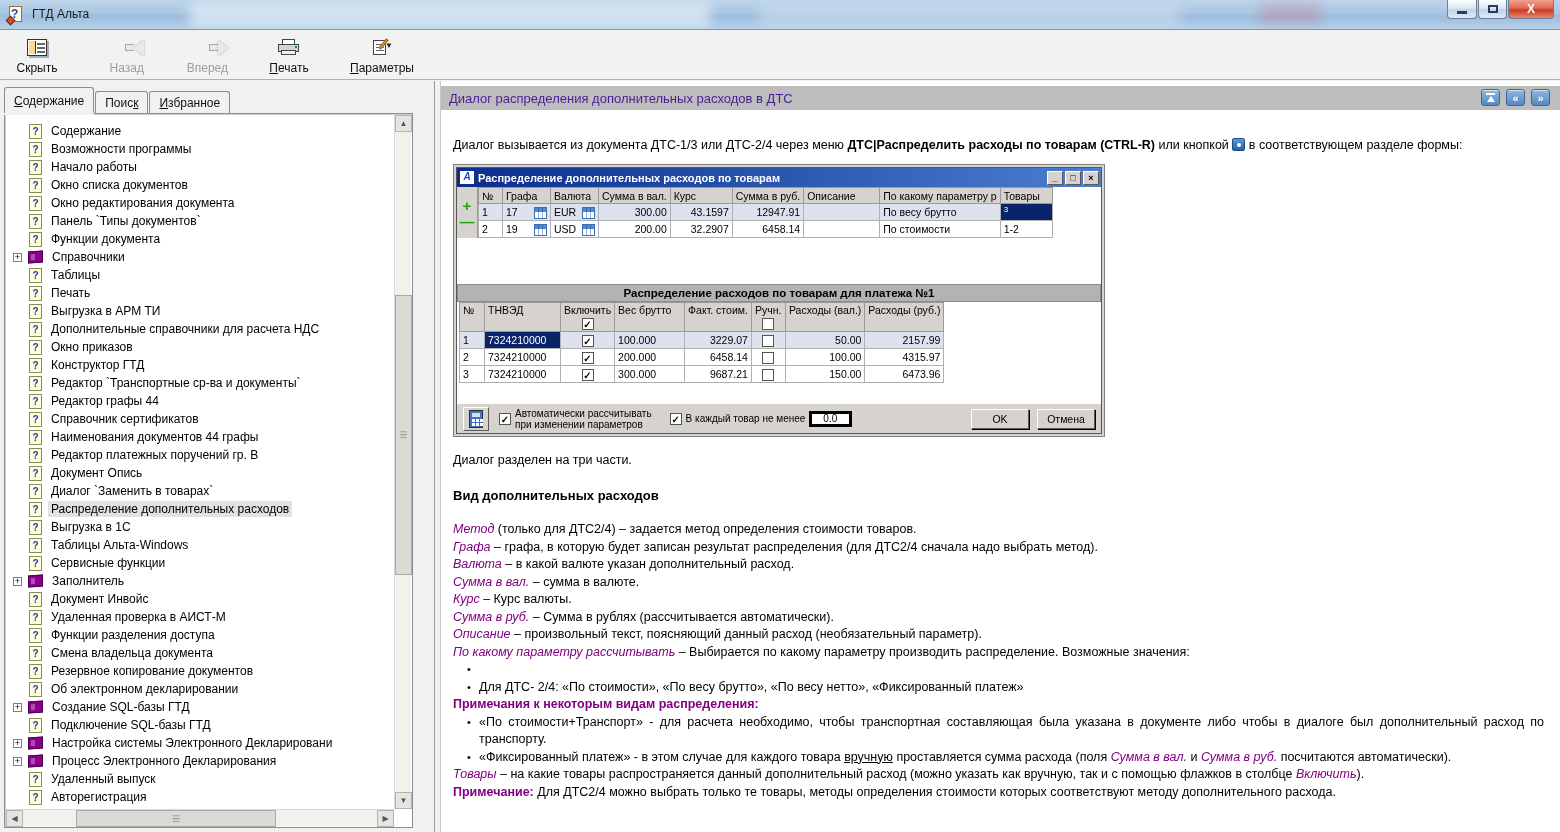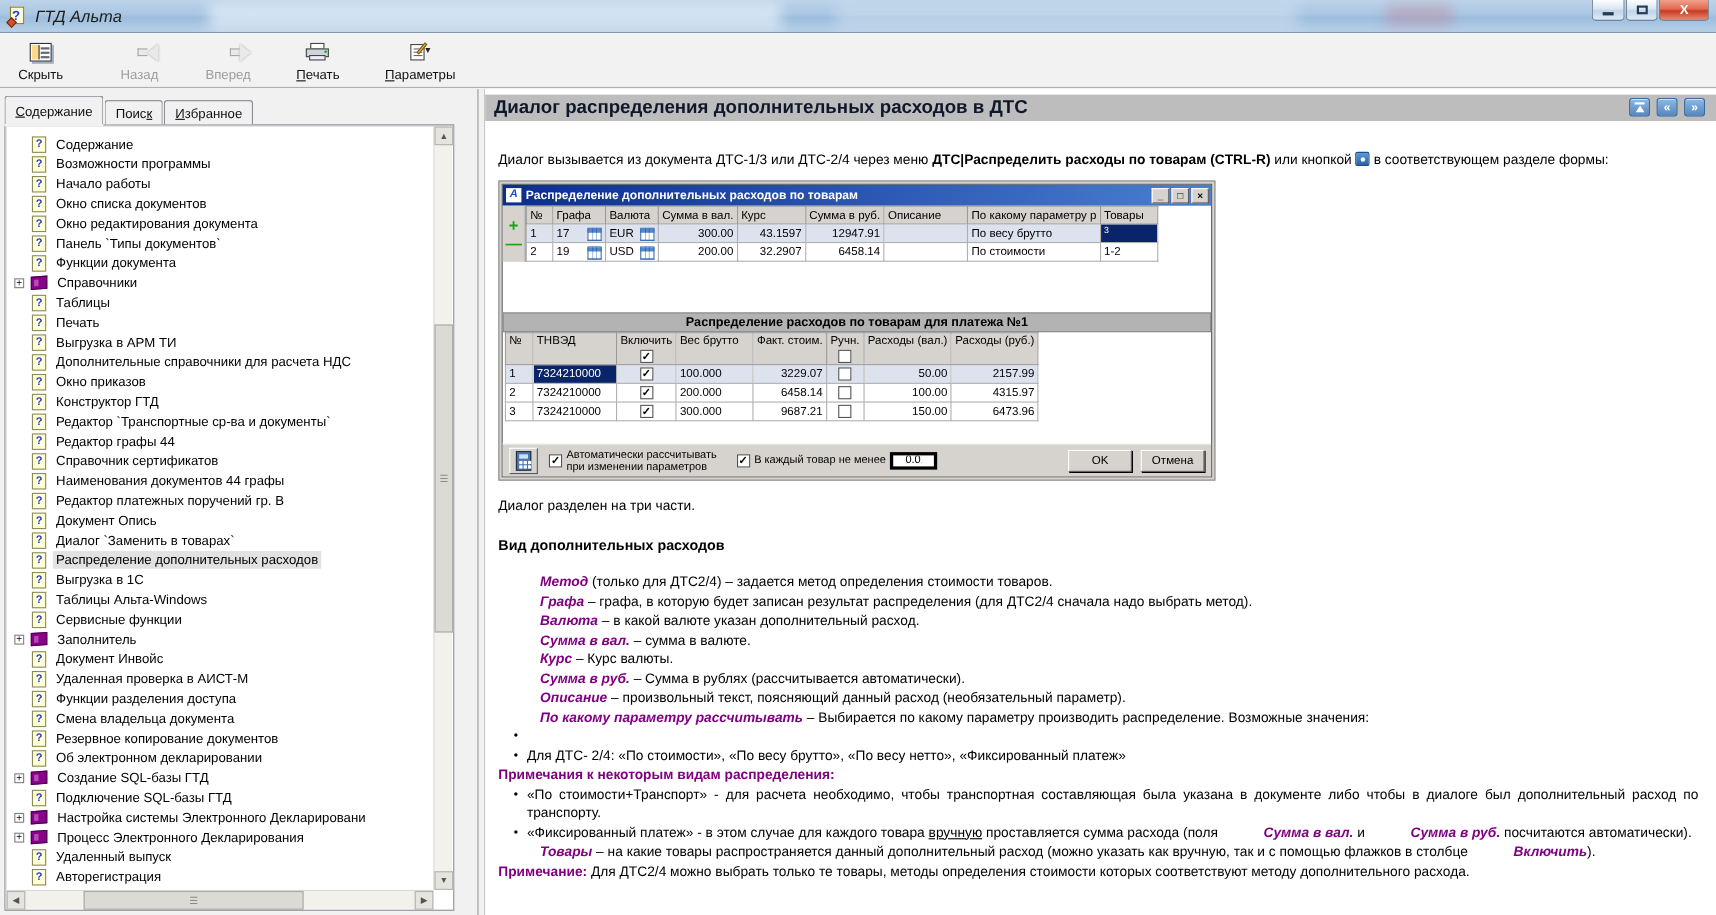--- a/index.html
+++ b/index.html
@@ -11,21 +11,21 @@
   .titlebar { position:absolute; left:0; top:0; width:1560px; height:30px;
     background:linear-gradient(180deg,#bdd4ea 0%,#a9c6e2 45%,#9cbddd 55%,#b7d0e8 100%);
     border-bottom:1px solid #7e97ad; overflow:hidden; }
   .blur1 { position:absolute; left:190px; top:2px; width:520px; height:26px; background:rgba(235,242,250,.65); filter:blur(6px); }
   .blur2 { position:absolute; left:760px; top:2px; width:420px; height:26px; background:rgba(210,225,240,.55); filter:blur(7px); }
   .blur3 { position:absolute; left:1260px; top:4px; width:60px; height:20px; background:rgba(200,120,140,.35); filter:blur(6px); }
   .app-icon { position:absolute; left:7px; top:5px; width:18px; height:19px; }
   .app-icon .page { position:absolute; left:2px; top:1px; width:13px; height:16px; background:#fffbe0; border:1px solid #8a7a2a; }
   .app-icon .q { position:absolute; left:4px; top:2px; font-size:12px; font-weight:bold; color:#2244cc; }
   .app-icon .pen { position:absolute; left:0; bottom:0; width:7px; height:7px; background:#d34f2e; transform:rotate(45deg); border:1px solid #7a2a14; }
-  .title-text { position:absolute; left:32px; top:7px; font-size:15px; color:#1c1c1c;font-style:italic; }
+  .title-text { position:absolute; left:32px; top:7px; font-size:12px; color:#1c1c1c; }
   .win-controls { position:absolute; right:6px; top:0; display:flex; }
   .wc { height:19px; display:flex; align-items:center; justify-content:center;
     border:1px solid #6f7f96; border-top:none; border-radius:0 0 4px 4px; margin-left:1px;
     background:linear-gradient(180deg,#fdfeff,#d8e6f2 45%,#c0d4e8 55%,#dcebf7); font-size:10px; color:#23344a; }
   .wc.min { width:30px; } .wc.max { width:29px; }
   .wc.close { width:46px; background:linear-gradient(180deg,#f3a08c,#e06a50 45%,#c83a23 55%,#e88a70); color:#fff; font-weight:bold; font-size:12px; }
   .wc .minbar { width:10px; height:3px; background:#2a3c55; margin-top:7px; }
   .wc .maxbox { width:10px; height:8px; border:2px solid #2a3c55; }
 
   
@@ -87,33 +87,33 @@
   .vscroll .up { top:0; } .vscroll .down { bottom:0; }
   .hscroll .leftb { left:0; } .hscroll .rightb { right:0; }
   .vthumb { position:absolute; left:0; width:17px; top:180px; height:280px; background:#dcdad4; border:1px solid #aaa8a2; }
   .vthumb .grip, .hthumb .grip { position:absolute; left:50%; top:50%; transform:translate(-50%,-50%); font-size:9px; color:#8d8b85; letter-spacing:0; }
   .hthumb { position:absolute; top:0; height:17px; left:70px; width:200px; background:#dcdad4; border:1px solid #aaa8a2; }
 
   
   .splitter { position:absolute; left:434px; top:81px; width:6px; height:751px; background:#f1f1f1; border-left:1px solid #9a9a9a; }
   .content { position:absolute; left:440px; top:81px; width:1120px; height:751px; background:#fff; border-left:1px solid #c8c8c8; overflow:hidden; }
   .chead { position:relative; margin-top:5px; height:24px; background:#bdbdbd; display:flex; align-items:center; padding:0 8px; }
-  .chead-title { font-size:17px; font-weight:bold; color:#0f172a; }
+  .chead-title { font-size:13px; font-weight:normal; color:#4c1d95; }
   .navbtns { position:absolute; right:10px; top:3px; display:flex; gap:6px; }
   .nb { width:19px; height:17px; border:1px solid #39679e; border-radius:3px;
     background:linear-gradient(180deg,#8db8e2,#5588c0); color:#fff; display:flex; align-items:center; justify-content:center;
     font-size:11px; font-weight:bold; box-shadow:inset 0 1px 0 rgba(255,255,255,.6); }
   .nb .topbar { position:relative; width:9px; height:10px; }
   .nb .topbar:before { content:""; position:absolute; left:0; top:0; width:9px; height:2px; background:#fff; }
   .nb .topbar:after { content:""; position:absolute; left:0.5px; top:3px; width:0; height:0; border-left:4px solid transparent; border-right:4px solid transparent; border-bottom:6px solid #fff; }
 
   .cbody { padding:0 12px; font-size:12.5px; color:#000; }
   .intro { margin-top:27px; line-height:17px; }
   .bld { font-weight:bold; }
-  .term { color:#800080; font-style:italic; font-weight:bold;margin-left:38px; }
+  .term { color:#800080; font-style:italic; font-weight:normal; }
   .pnote { color:#800080; font-weight:bold; }
   .inline-btn { display:inline-block; width:13px; height:13px; vertical-align:-2px; border-radius:2px;
     background:linear-gradient(180deg,#5d9bd6,#2a5fa8); border:1px solid #1d4d8c; position:relative; }
   .inline-btn:before { content:""; position:absolute; left:4px; top:4px; width:4px; height:4px; border-radius:50%; background:#fff; }
 
   .gap { height:17px; }
   .para { line-height:17.5px; margin:0; }
   .para.hd { font-weight:bold; font-size:13px; }
   .para.bl { display:flex; padding-left:14px; }
   .para.bl .blt { width:12px; flex:0 0 12px; font-size:11px; }

